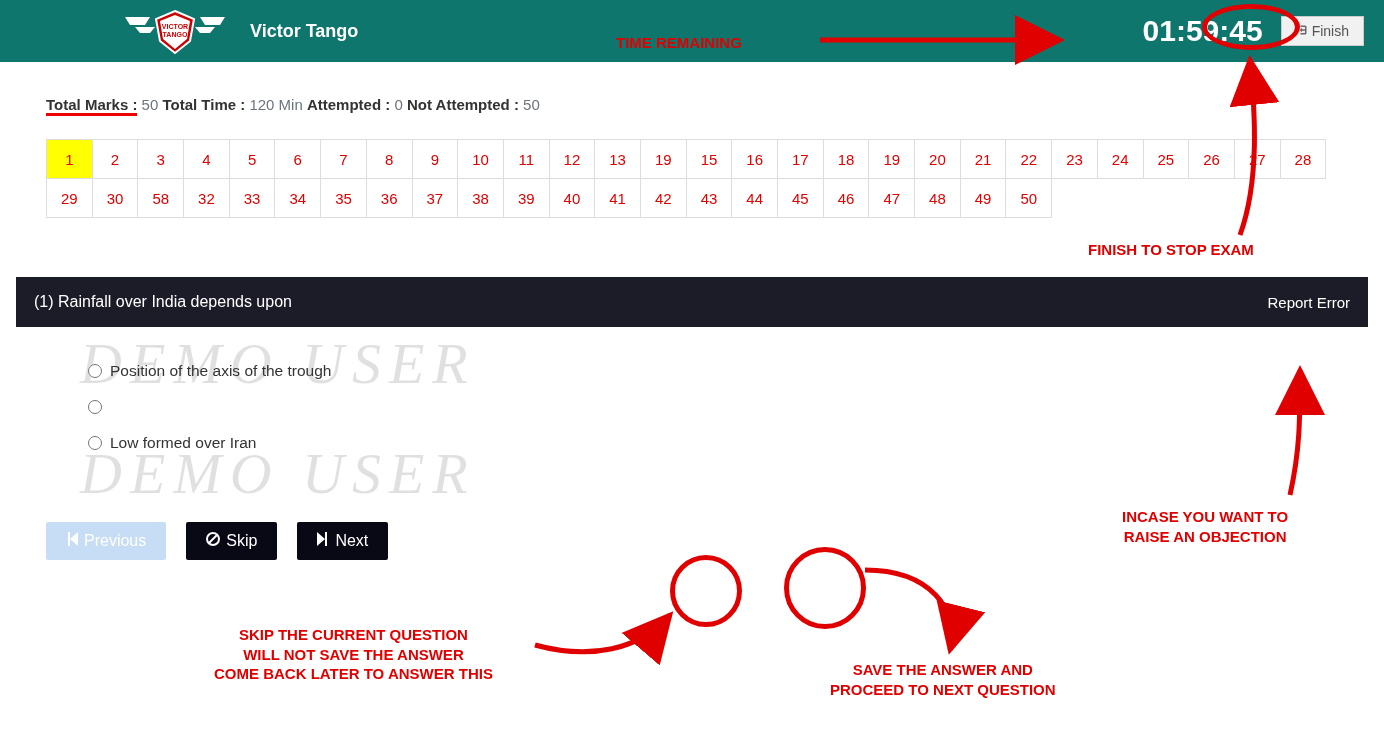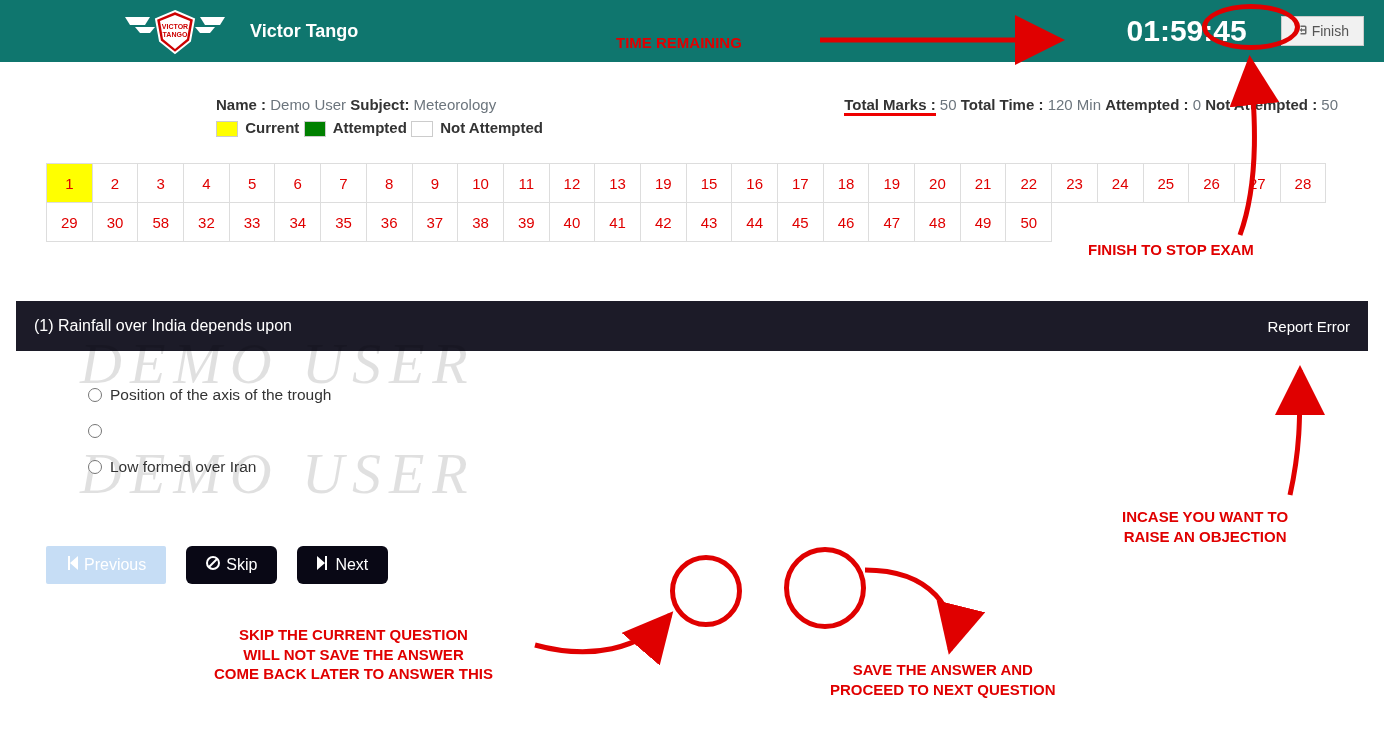--- a/index.html
+++ b/index.html
@@ -36,21 +36,21 @@
     color: #fff;
     margin-left: 130px;
   }
   .timer {
     margin-left: auto;
     font-size: 30px;
     font-weight: bold;
     color: #fff;
   }
   .finish-btn {
-    margin-left: 34px;
+    margin-left: 18px;
     background: #f1f1f1;
     color: #555;
     border: 1px solid #ccc;
     padding: 6px 14px;
     font-size: 14px;
     cursor: pointer;
     display: flex;
     align-items: flex-end;
     gap: 4px;
   }
@@ -172,21 +172,21 @@
     padding: 10px 20px;
     font-size: 16px;
     color: #fff;
     display: flex;
     align-items: center;
     gap: 6px;
     cursor: pointer;
     border-radius: 2px;
   }
   .btn-prev { background: #c6ddf5; color: #fff; }
-  .btn-skip, .btn-next { background: #090815; border-radius: 6px; }
+  .btn-skip, .btn-next { background: #090815; }
 
   
   .ann-text {
     position: absolute;
     color: #e00000;
     font-weight: bold;
     font-size: 15px;
     text-align: center;
     line-height: 1.3;
     z-index: 50;
@@ -233,46 +233,32 @@
           <path fill="#666" d="M6 2h6a2 2 0 0 1 2 2v8a2 2 0 0 1-2 2H6v-2h6V4H6V2zm-1 6 3-3v2h4v2H8v2L5 8z"></path>
         </svg>
     </span>
     <span>Finish</span>
   </button>
 </div>
 
 <div class="panel">
 
   <div class="info-row">
-    <div style="margin-left:170px;">
-      <b>Name :</b>
-      <span>Demo User</span>
-      <b>Subject:</b>
-      <span>Meteorology</span>
-    </div>
     <div>
       <b class="total-marks-underline">Total Marks :</b>
       <span>50</span>
       <b>Total Time :</b>
       <span>120 Min</span>
       <b>Attempted :</b>
       <span>0</span>
       <b>Not Attempted :</b>
       <span>50</span>
     </div>
   </div>
 
-  <div class="legend-row">
-    <span class="legend-box legend-yellow"></span>
-    <b>Current</b>
-    <span class="legend-box legend-green"></span>
-    <b>Attempted</b>
-    <span class="legend-box legend-white"></span>
-    <b>Not Attempted</b>
-  </div>
 
   <div class="q-grid" id="q-grid">
       <div class="q-cell current">1</div>
       <div class="q-cell">2</div>
       <div class="q-cell">3</div>
       <div class="q-cell">4</div>
       <div class="q-cell">5</div>
       <div class="q-cell">6</div>
       <div class="q-cell">7</div>
       <div class="q-cell">8</div>

